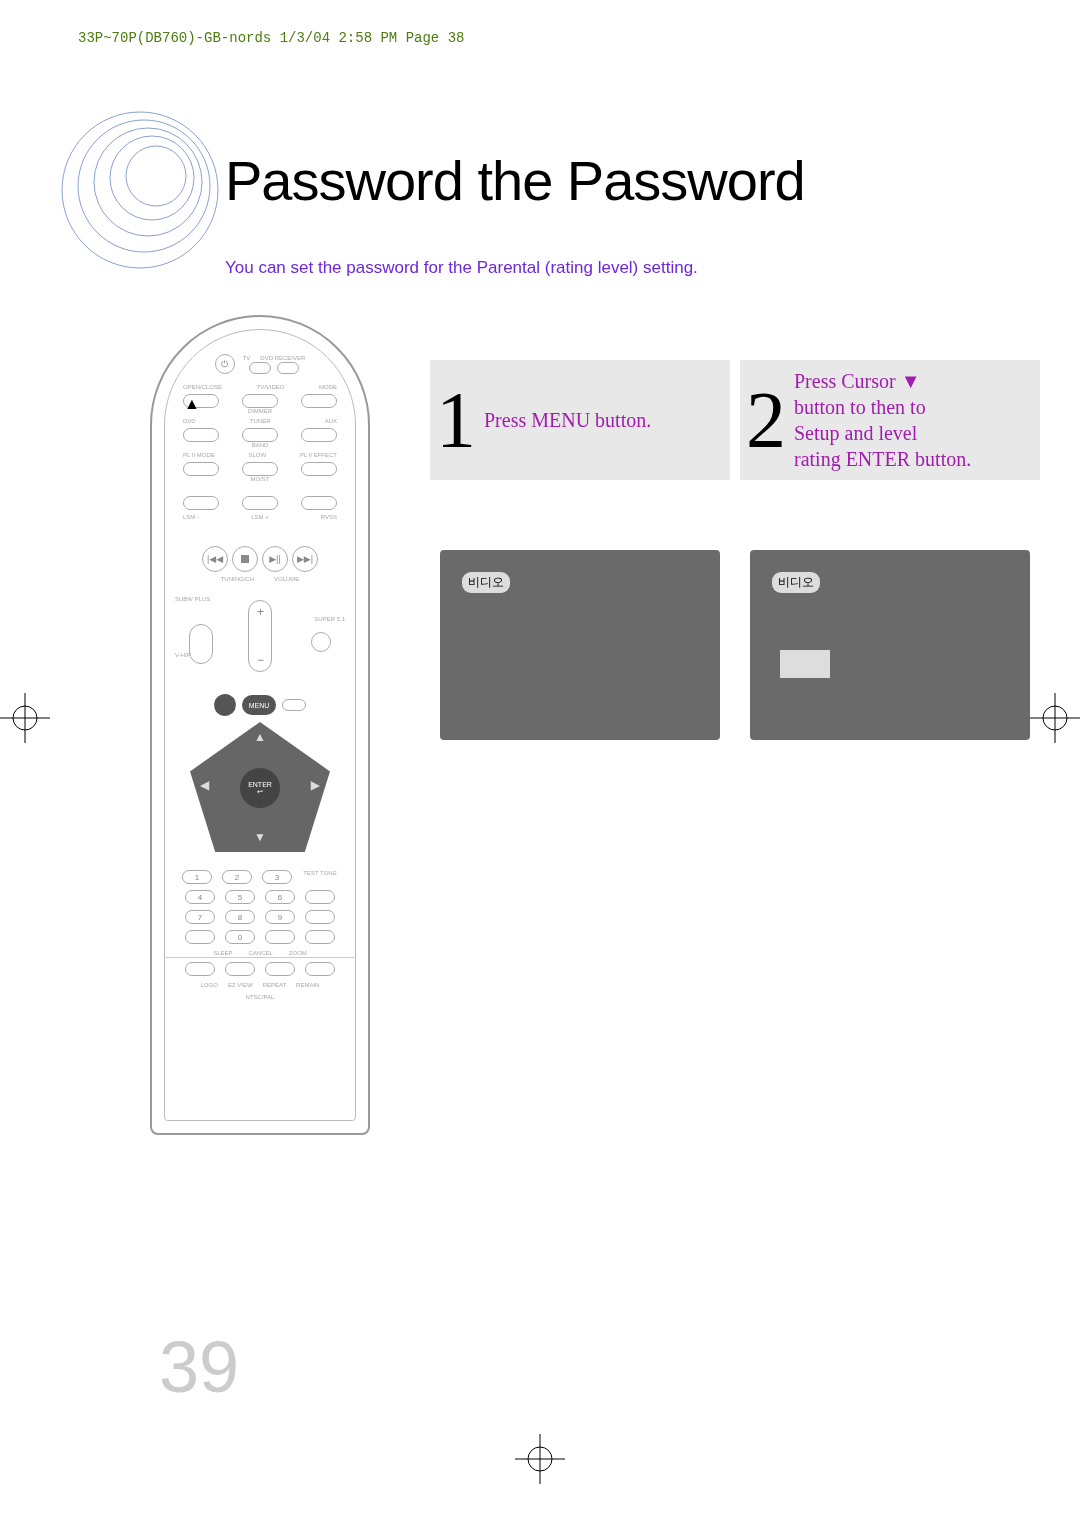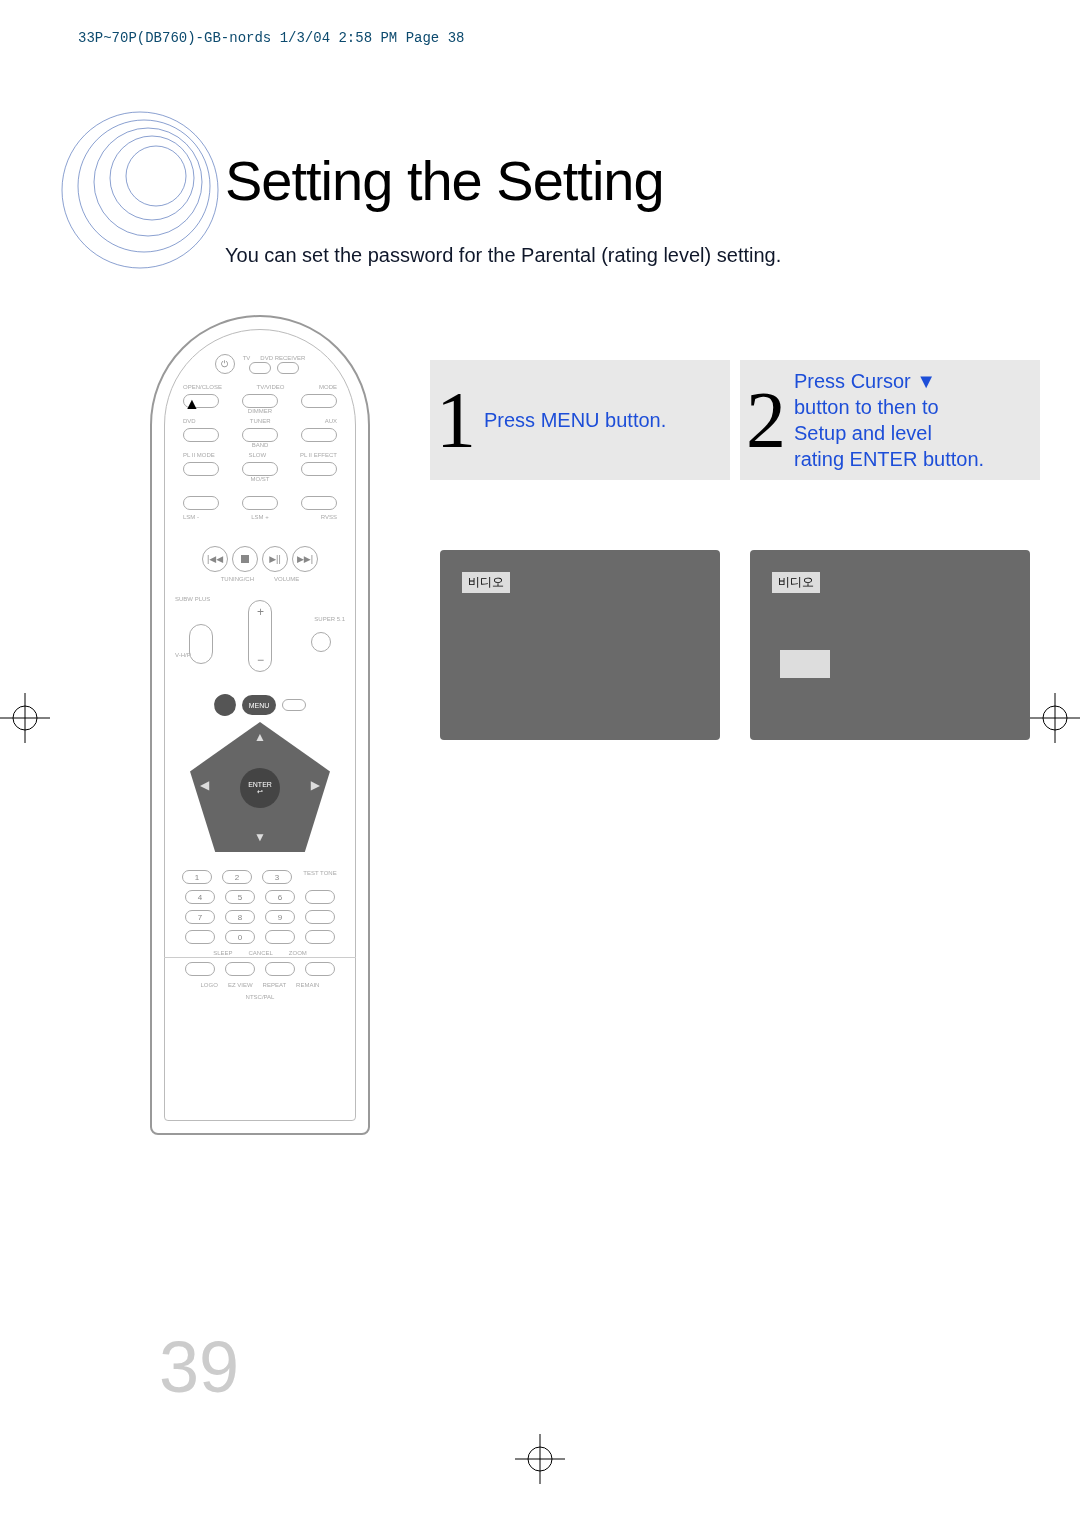--- a/index.html
+++ b/index.html
@@ -10,44 +10,44 @@
     font-family: Arial, Helvetica, sans-serif;
     position: relative;
     overflow: hidden;
   }
   .header-line {
     position: absolute;
     top: 30px;
     left: 78px;
     font-size: 14px;
     font-family: "Courier New", monospace;
-    color: #0c4a6e;
+    color: #4d7c0f;
   }
   .swirl {
     position: absolute;
     top: 90px;
     left: 60px;
     width: 200px;
     height: 200px;
   }
   .title {
     position: absolute;
     top: 148px;
     left: 225px;
     font-size: 56px;
     font-weight: 400;
     color: #000;
     letter-spacing: -1px;
   }
   .subtitle {
     position: absolute;
-    top: 244px;
+    top: 258px;
     left: 225px;
-    font-size: 20px;
-    color: #0f172a;
+    font-size: 17px;
+    color: #6d28d9;
   }
   .remote-wrap {
     position: absolute;
     top: 315px;
     left: 150px;
     width: 220px;
     height: 820px;
   }
   .remote-outer {
     width: 220px;
@@ -112,40 +112,42 @@
   }
   .step-num {
     font-size: 80px;
     font-weight: 400;
     color: #000;
     line-height: 1;
     font-family: "Times New Roman", serif;
   }
   .step-text {
     font-size: 20px;
-    color: #1d4ed8;
+    color: #a21caf;
     line-height: 1.3;
+    font-family: Liberation Serif, serif;
   }
   .step-screen {
     margin-top: 70px;
     width: 280px;
     height: 190px;
     background: #6a6a6a;
     border-radius: 4px;
     position: relative;
     margin-left: 10px;
   }
   .screen-label {
     position:absolute;
     top:22px;
     left:22px;
     background:#ddd;
     color:#000;
     font-size:12px;
     padding:2px 6px;
+    border-radius:9px;
   }
   .screen-box2 {
     position:absolute;
     top:100px;
     left:30px;
     width:50px;
     height:28px;
     background:#ddd;
   }
 
@@ -198,21 +200,21 @@
     <g fill="none" stroke="#3a5fb0" stroke-width="0.6">
       <circle cx="80" cy="100" r="78"></circle>
       <circle cx="84" cy="96" r="66"></circle>
       <circle cx="88" cy="92" r="54"></circle>
       <circle cx="92" cy="88" r="42"></circle>
       <circle cx="96" cy="86" r="30"></circle>
     </g>
   </svg>
 </div>
 
-<div class="title">Setting the Setting</div>
+<div class="title">Password the Password</div>
 <div class="subtitle">You can set the password for the Parental (rating level) setting.</div>
 
 <div class="remote-wrap">
   <div class="remote-outer">
     <div class="remote-inner">
       <div class="pwr-row">
         <div class="pwr-circle">⏻</div>
         <div style="display:flex; flex-direction:column; align-items:center; gap:1px;">
           <div style="display:flex; gap:10px;">
             <span class="lbl-tiny">TV</span>

